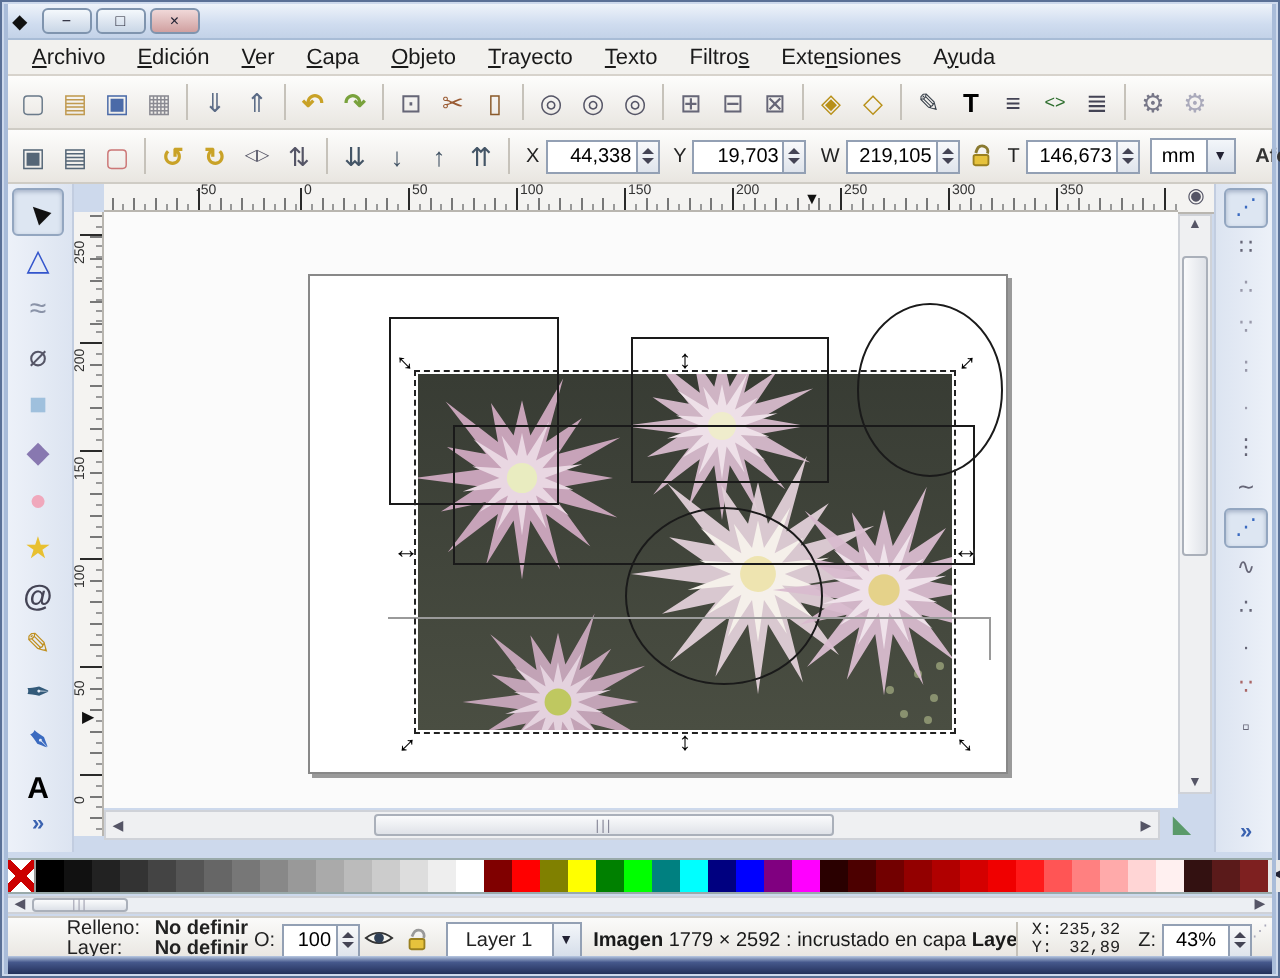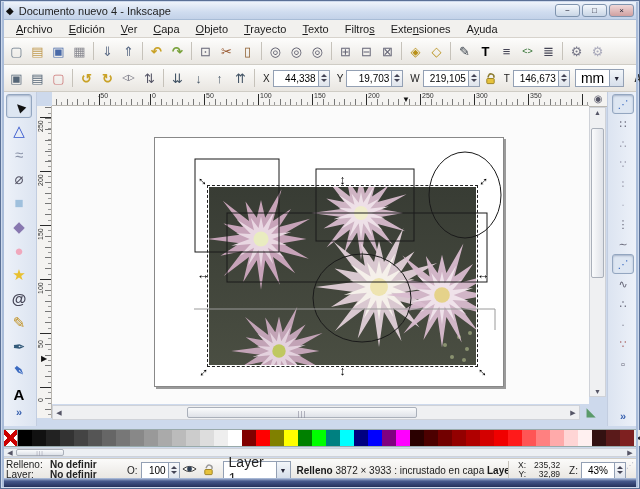--- a/index.html
+++ b/index.html
@@ -37,21 +37,21 @@
   .spingroup { display:flex; align-items:center; margin:0 2px; }
   .spinlabel { font-size:10px; color:#222; margin:0 3px; }
   .spinval { width:46px; height:17px; font-size:10px; font-family:"Liberation Sans",sans-serif;
     border:1px solid #93a0b4; padding:0 2px; text-align:right; background:#fff; }
   .spinner { width:11px; height:17px; border:1px solid #93a0b4; border-left:none; background:linear-gradient(#f8f9fb,#dfe4ec);
     display:flex; flex-direction:column; align-items:center; justify-content:center; }
   .spinner i { display:block; width:0; height:0; border-left:3px solid transparent; border-right:3px solid transparent; }
   .spinner .up { border-bottom:3px solid #445; margin-bottom:2px; }
   .spinner .dn { border-top:3px solid #445; }
   .dropdown { display:flex; align-items:center; height:18px; border:1px solid #93a0b4; background:#fff; margin-left:3px; }
-  .dropdown .ddval { font-size:14px; padding:0 5px; }
+  .dropdown .ddval { font-size:10px; padding:0 5px;text-align:center; }
   .dropdown .ddbtn { width:14px; height:100%; background:linear-gradient(#f3f6fa,#d6deea); border-left:1px solid #93a0b4;
     font-size:7px; display:flex; align-items:center; justify-content:center; color:#223; }
   #affect-label { font-size:10px; font-weight:bold; color:#333; margin-left:10px; }
   .chevron { color:#3a62b0; font-size:11px; font-weight:bold; margin:0 5px; }
 
   
   #toolbox { position:absolute; left:1px; top:91px; width:35px; bottom:62px;
     background:linear-gradient(90deg,#eef2f9,#dce4f1); border-right:1px solid #c2cde0;
     display:flex; flex-direction:column; align-items:center; padding-top:2px; }
   #toolbox .tbtn { width:26px; height:24px; }
@@ -108,45 +108,44 @@
   #palette-left-arrow { width:10px; flex:none; background:#e8e8e8; font-size:7px; line-height:16px; text-align:center; color:#223; }
   #palette-scroll { position:absolute; left:2px; right:2px; top:447px; height:9px; background:#eceff3; border:1px solid #cfd2d8; }
   #palette-scroll .thumb { position:absolute; left:12px; top:0; bottom:0; width:48px; background:linear-gradient(#fafbfc,#dde1e8);
     border:1px solid #aab0ba; border-radius:2px; font-size:6px; line-height:7px; text-align:center; color:#99a; letter-spacing:1px; }
   #palette-scroll .scroll-arrow { width:10px; top:0; line-height:8px; }
 
   
   #statusbar { position:absolute; left:1px; right:1px; top:457px; height:23px; background:linear-gradient(#fbfbfa,#e7e4df);
     display:flex; align-items:center; font-size:10px; color:#222; padding:0 4px; border-top:1px solid #cfccc5; }
   #fillstroke { display:flex; flex-direction:column; justify-content:center; line-height:10px; width:118px; flex:none;}
-  #fillstroke .row { display:flex; }
+  #fillstroke .row { display:flex;justify-content:flex-end; }
   #fillstroke .lab { width:44px; }
   #fillstroke .val { font-weight:bold; }
   .mini-icon { width:16px; height:14px; margin:0 2px; flex:none; }
   #layer-select { width:68px; height:18px; }
   #status-message { flex:1; overflow:hidden; white-space:nowrap; text-overflow:clip; margin-left:6px; color:#1a1a1a; }
   #status-message b { font-weight:bold; }
-  #xy-readout { flex:none; width:56px; font-size:8.5px; line-height:9px; text-align:right; border-left:1px solid #c6c2ba; padding:0 4px; }
+  #xy-readout { flex:none; width:56px; font-size:8.5px; line-height:9px; text-align:right; border-left:1px solid #c6c2ba; padding:0 4px;font-family:Liberation Mono, monospace; }
   #xy-readout .num { display:inline-block; width:34px; text-align:right; }
   #zoom-box { display:flex; align-items:center; flex:none; margin-left:2px; }
   #zoom-box .spinval { width:34px; text-align:center; }
   #resize-grip { width:8px; height:16px; flex:none; color:#aab; font-size:8px; line-height:8px; }
 
   #bottomframe { position:absolute; left:1px; right:1px; bottom:1px; height:9px;
     background:linear-gradient(#b9c9e2,#45588c 35%,#23305a); }
   .sideframe { position:absolute; top:1px; bottom:1px; width:2px; background:#a9bcd9; }
 </style>
 </head>
 <body>
 
 <div id="window">
 
   <div id="titlebar">
     <span id="title-logo">◆</span>
-    <span id="title-text">Documento nuevo 4 - Inkscape</span>
     <span class="winbtn">−</span>
     <span class="winbtn">□</span>
     <span class="winbtn close">×</span>
   </div>
 
   <div id="menubar">
       <div id="menu-items" style="display:flex">
         <div class="menu-item"><u>A</u>rchivo</div>
         <div class="menu-item"><u>E</u>dición</div>
         <div class="menu-item"><u>V</u>er</div>
@@ -595,21 +594,21 @@
     <span class="mini-icon">
       <svg viewBox="0 0 14 14" width="13" height="13">
           <path d="M4 7V5a3 3 0 0 1 6 0" fill="none" stroke="#999" stroke-width="1.5" transform="rotate(25 7 7)"></path>
           <rect x="3" y="7" width="8" height="5.5" rx="1" fill="#e6c23c" stroke="#9a8020"></rect>
         </svg>
     </span>
     <div class="dropdown" id="layer-select">
       <span class="ddval" style="flex:1">Layer 1</span>
       <span class="ddbtn">▼</span>
     </div>
-    <div id="status-message"><b>Relleno</b><span> 3872 × 3933 : incrustado en capa </span><b>Layer 1</b></div>
+    <div id="status-message"><b>Imagen</b><span> 1779 × 2592 : incrustado en capa </span><b>Layer 1</b></div>
     <div id="xy-readout">
       <div><span>X:</span><span class="num">235,32</span></div>
       <div><span>Y:</span><span class="num">32,89</span></div>
     </div>
     <div id="zoom-box">
       <span class="spinlabel">Z:</span>
       <input class="spinval" value="43%" style="">
       <span class="spinner">
           <i class="up"></i>
           <i class="dn"></i>

